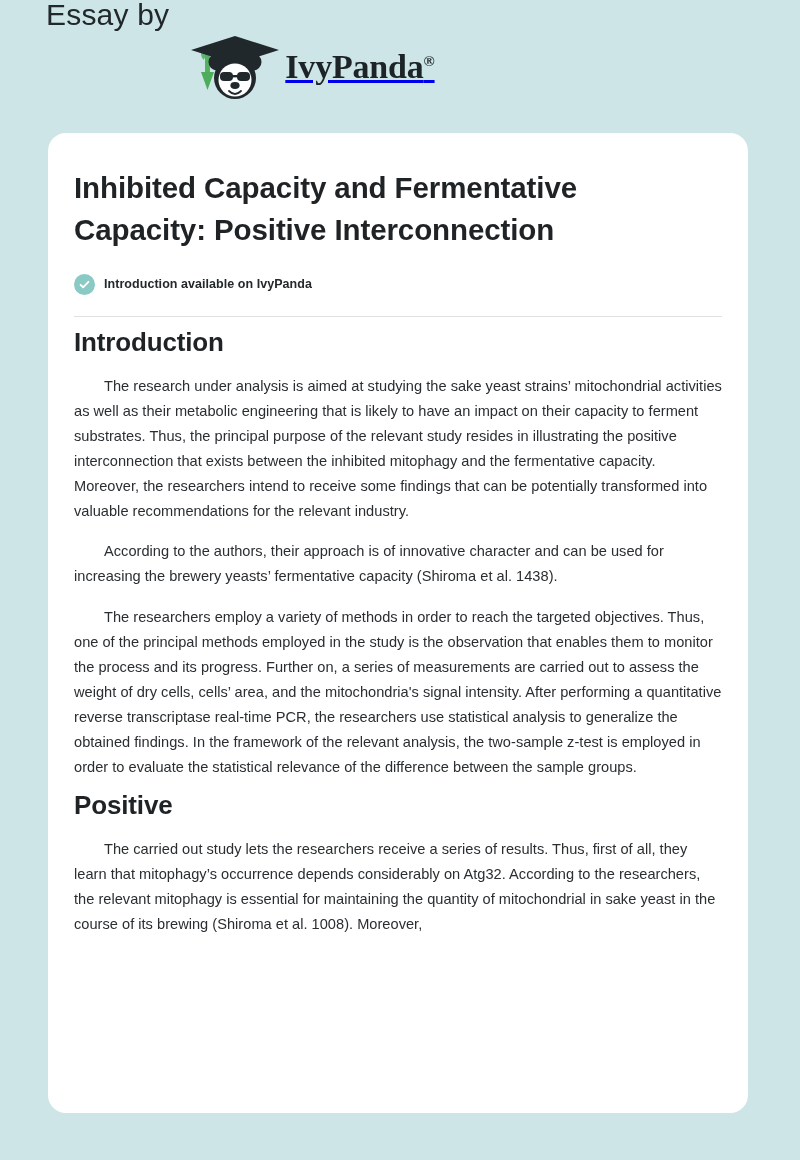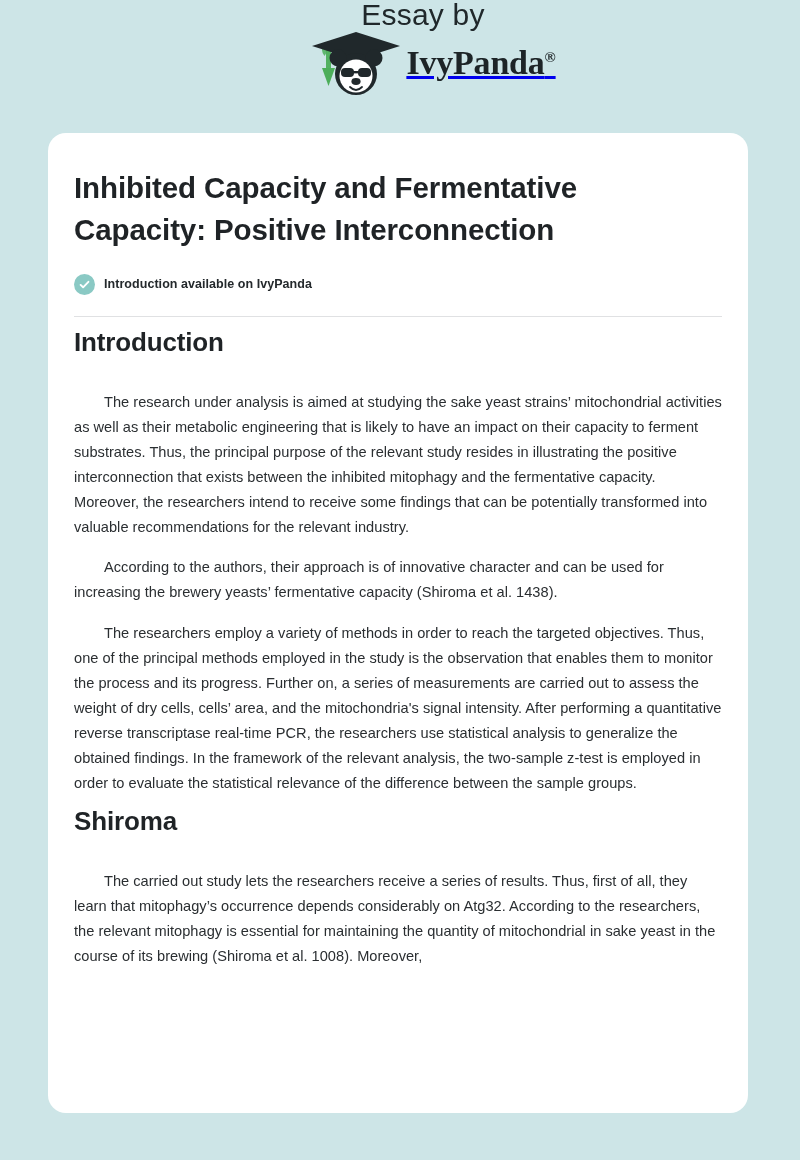--- a/index.html
+++ b/index.html
@@ -16,23 +16,21 @@
     position: relative;
   }
 
   
   .brandbar {
     position: absolute;
     left: 0; top: 0;
     width: 800px;
     height: 133px;
     display: flex;
-    align-items: center;
     padding-left: 46px;
-    flex-direction: column;
   }
 
   .brand-essayby {
     font-family: "Liberation Sans", sans-serif;
     font-size: 30px;
     font-weight: 400;
     color: #20282b;
     letter-spacing: 0.2px;
     line-height: 1;
   }
@@ -141,21 +139,21 @@
   }
 
   
   .para {
     font-family: "Liberation Sans", sans-serif;
     font-size: 14.6px;
     font-weight: 400;
     color: #2a2e31;
     line-height: 1.72;
     text-indent: 30px;
-    margin-top: 32px;
+    margin-top: 16px;
     letter-spacing: 0.02px;
   }
 
   .para + .para { margin-top: 15px; }
 </style>
 </head>
 <body>
 
 <div class="brandbar">
 
@@ -215,17 +213,17 @@
     </div>
 
     <div class="divider"></div>
 
     <h2 class="section-heading">Introduction</h2>
     <p class="para">The research under analysis is aimed at studying the sake yeast strains’ mitochondrial activities as well as their metabolic engineering that is likely to have an impact on their capacity to ferment substrates. Thus, the principal purpose of the relevant study resides in illustrating the positive interconnection that exists between the inhibited mitophagy and the fermentative capacity. Moreover, the researchers intend to receive some findings that can be potentially transformed into valuable recommendations for the relevant industry.</p>
     <p class="para">According to the authors, their approach is of innovative character and can be used for increasing the brewery yeasts’ fermentative capacity (Shiroma et al. 1438).</p>
 
     <p class="para">The researchers employ a variety of methods in order to reach the targeted objectives. Thus, one of the principal methods employed in the study is the observation that enables them to monitor the process and its progress. Further on, a series of measurements are carried out to assess the weight of dry cells, cells’ area, and the mitochondria's signal intensity. After performing a quantitative reverse transcriptase real-time PCR, the researchers use statistical analysis to generalize the obtained findings. In the framework of the relevant analysis, the two-sample z-test is employed in order to evaluate the statistical relevance of the difference between the sample groups.</p>
 
-    <h2 class="section-heading">Shiroma</h2>
+    <h2 class="section-heading">Positive</h2>
     <p class="para">The carried out study lets the researchers receive a series of results. Thus, first of all, they learn that mitophagy’s occurrence depends considerably on Atg32. According to the researchers, the relevant mitophagy is essential for maintaining the quantity of mitochondrial in sake yeast in the course of its brewing (Shiroma et al. 1008). Moreover,</p>
 
   </div>
 </div>
 
 </body></html>

